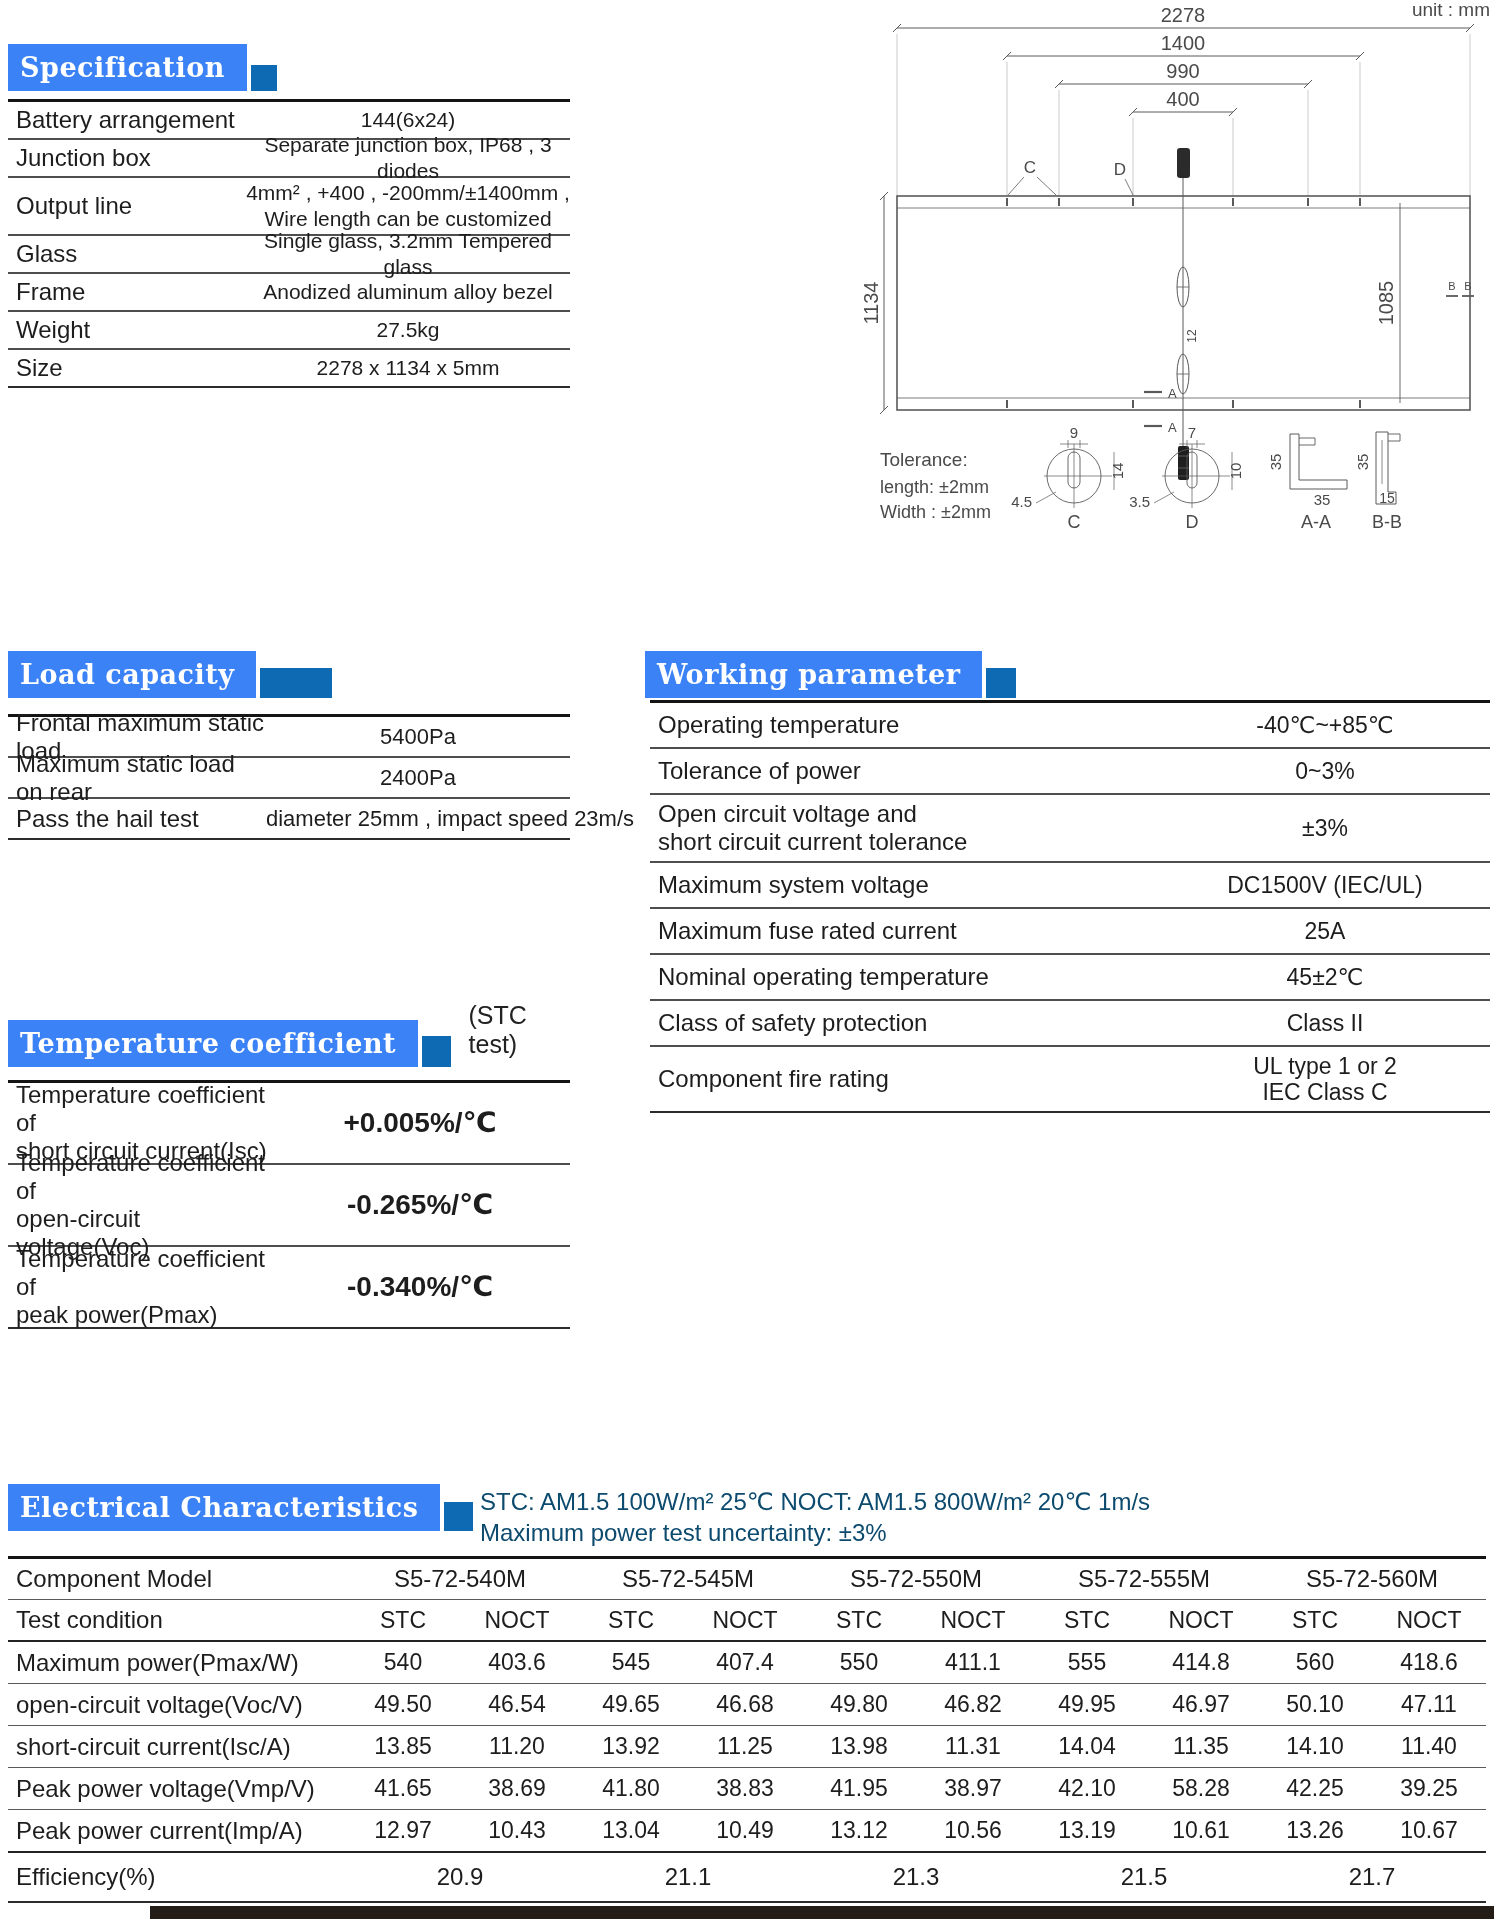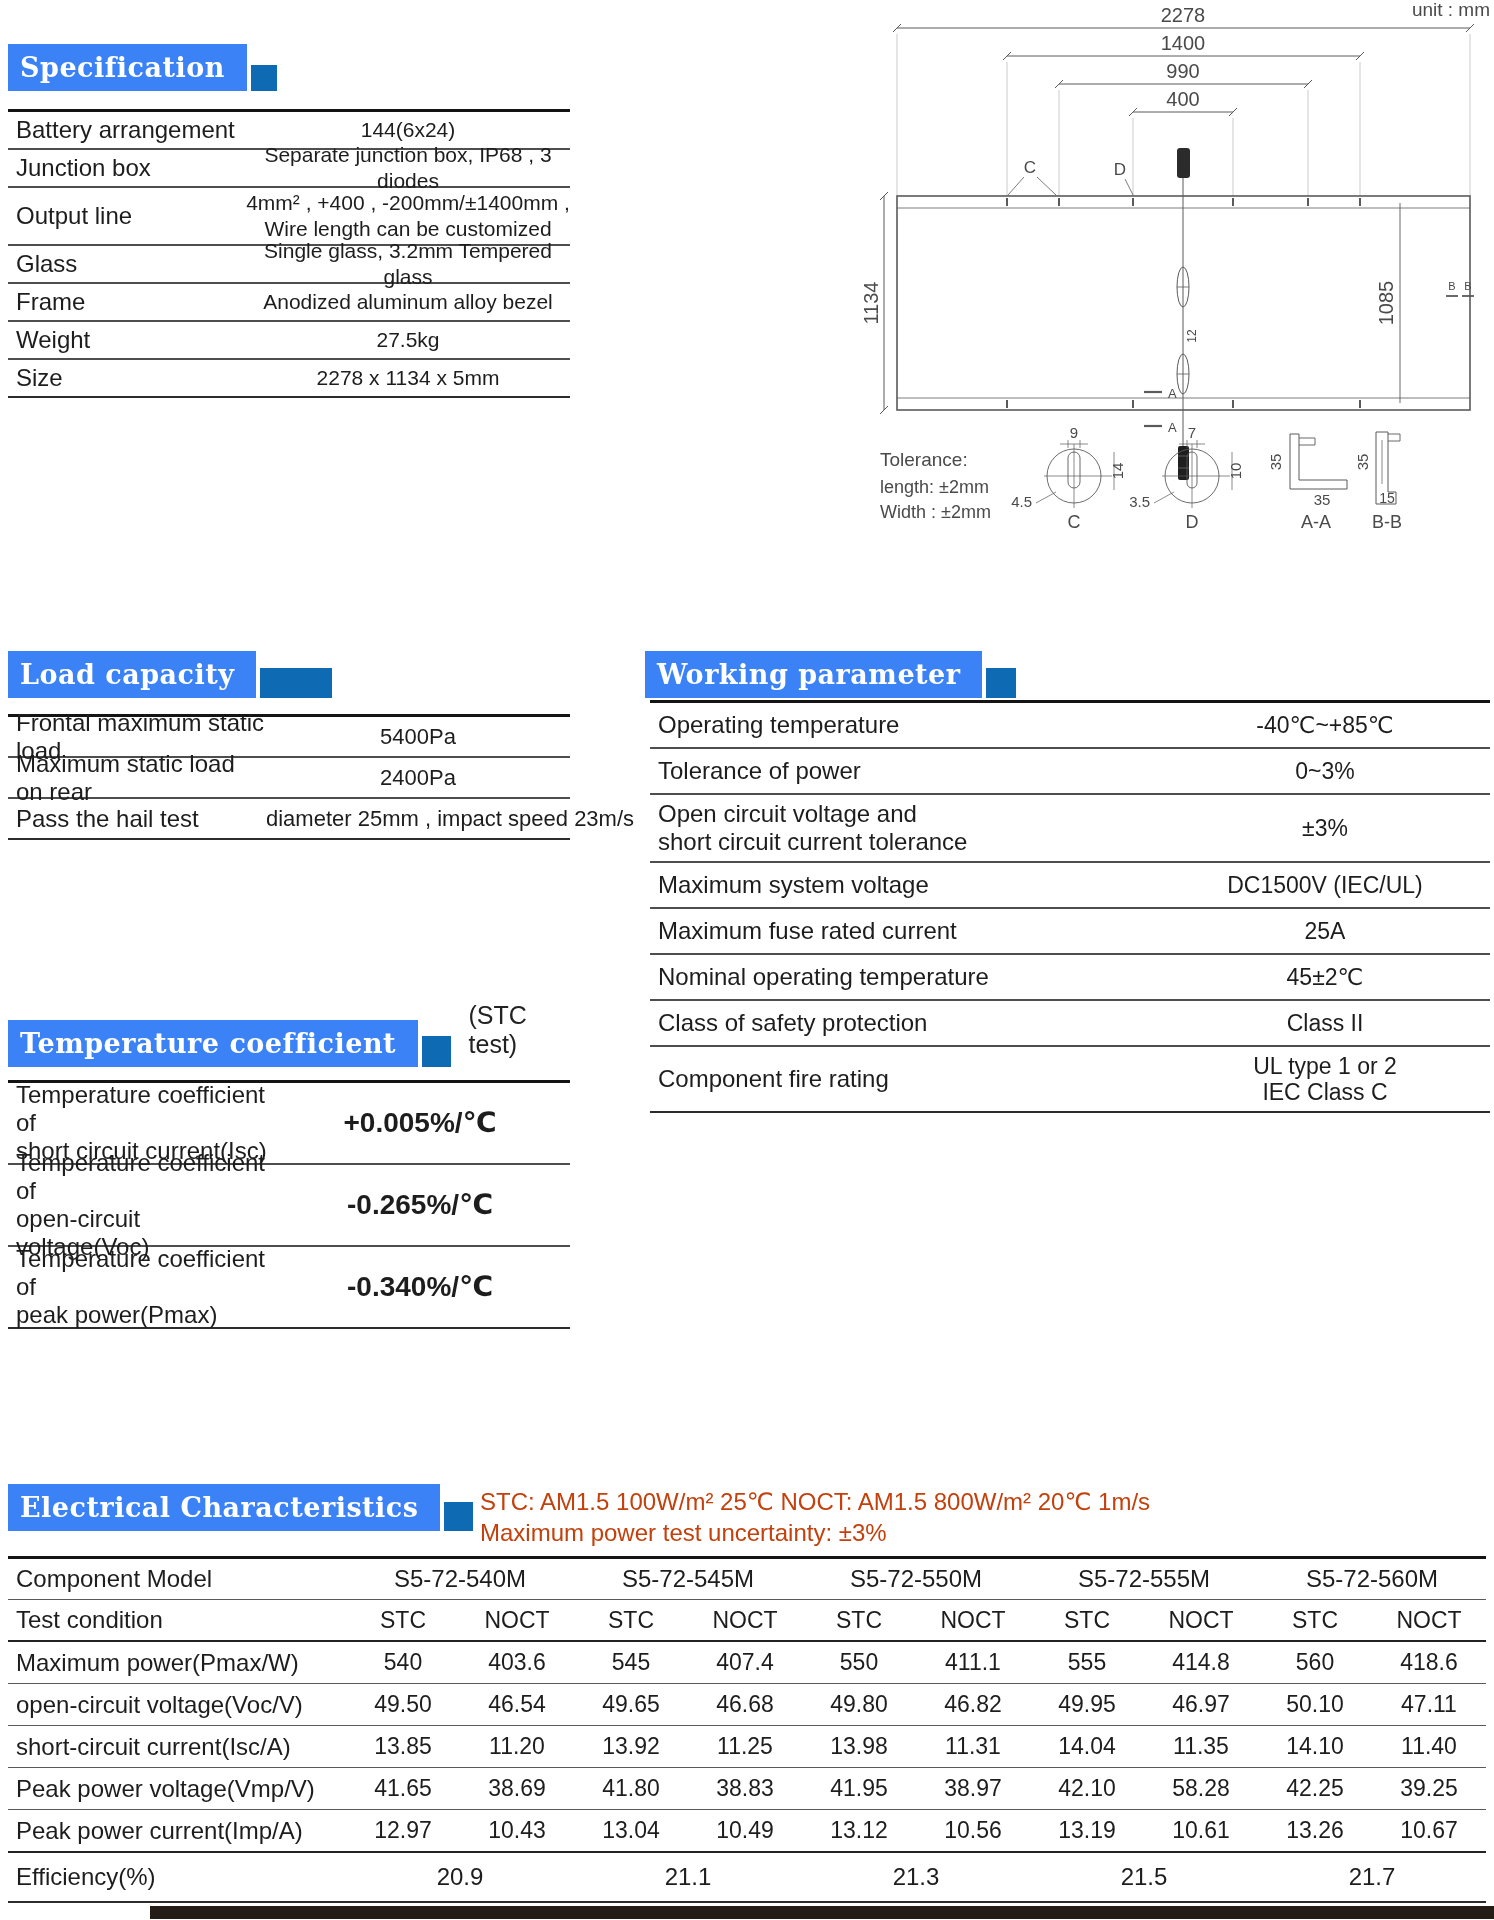--- a/index.html
+++ b/index.html
@@ -24,21 +24,21 @@
   .temp-tbl .tlabel{flex:1;}
   .temp-tbl .tvalue{flex:none;width:300px;font-size:28px;font-weight:bold;}
   
   .etbl{position:absolute;left:8px;top:1556px;width:1478px;border-top:3px solid #141414;}
   .erow{display:flex;align-items:center;border-bottom:1.5px solid #5a5a5a;}
   .erow.bb-med{border-bottom:2.5px solid #232323;}
   .erow.bb-end{border-bottom:2px solid #2c2c2c;}
   .elabel{width:330px;flex:none;padding-left:8px;font-size:24px;}
   .ecell{flex:1;text-align:center;font-size:23px;}
   .ecell.span2{flex:2;font-size:24px;}
-  .note-block{position:absolute;left:480px;top:1486px;font-size:24px;line-height:31px;color:#c2410c;}
+  .note-block{position:absolute;left:480px;top:1486px;font-size:24px;line-height:31px;color:#0c4a6e;}
   .bottom-bar{position:absolute;left:150px;right:0;top:1906px;height:13px;background:#231c17;}
   .drawing{position:absolute;left:700px;top:0;}
   .drawing text{font-family:"Liberation Sans","DejaVu Sans",sans-serif;fill:#4a4a4a;}
   .drawing line,.drawing rect.o,.drawing circle,.drawing ellipse,.drawing path{stroke:#5a5a5a;fill:none;}
 </style>
 </head>
 <body>
 
 <div class="page">
 
@@ -175,21 +175,21 @@
       <text x="687" y="503" text-anchor="middle" font-size="14">15</text>
       <text x="687" y="528" text-anchor="middle" font-size="18" fill="#333">B-B</text>
     </g>
   </svg>
 
   <section class="sec" style="left:8px;top:44px;width:562px">
     <div class="sec-head">
       <div class="sec-title">Specification</div>
       <div class="blue-sq" style="width:26px;height:26px"></div>
     </div>
-    <div class="tbl spec-tbl" style="margin-top:18px">
+    <div class="tbl spec-tbl" style="margin-top:8px">
       <div class="trow" style="height:36px">
         <div class="tlabel">Battery arrangement</div>
         <div class="tvalue">144(6x24)</div>
       </div>
       <div class="trow" style="height:36px">
         <div class="tlabel">Junction box</div>
         <div class="tvalue">Separate junction box,  IP68 , 3 diodes</div>
       </div>
       <div class="trow" style="height:56px">
         <div class="tlabel">Output line</div>

